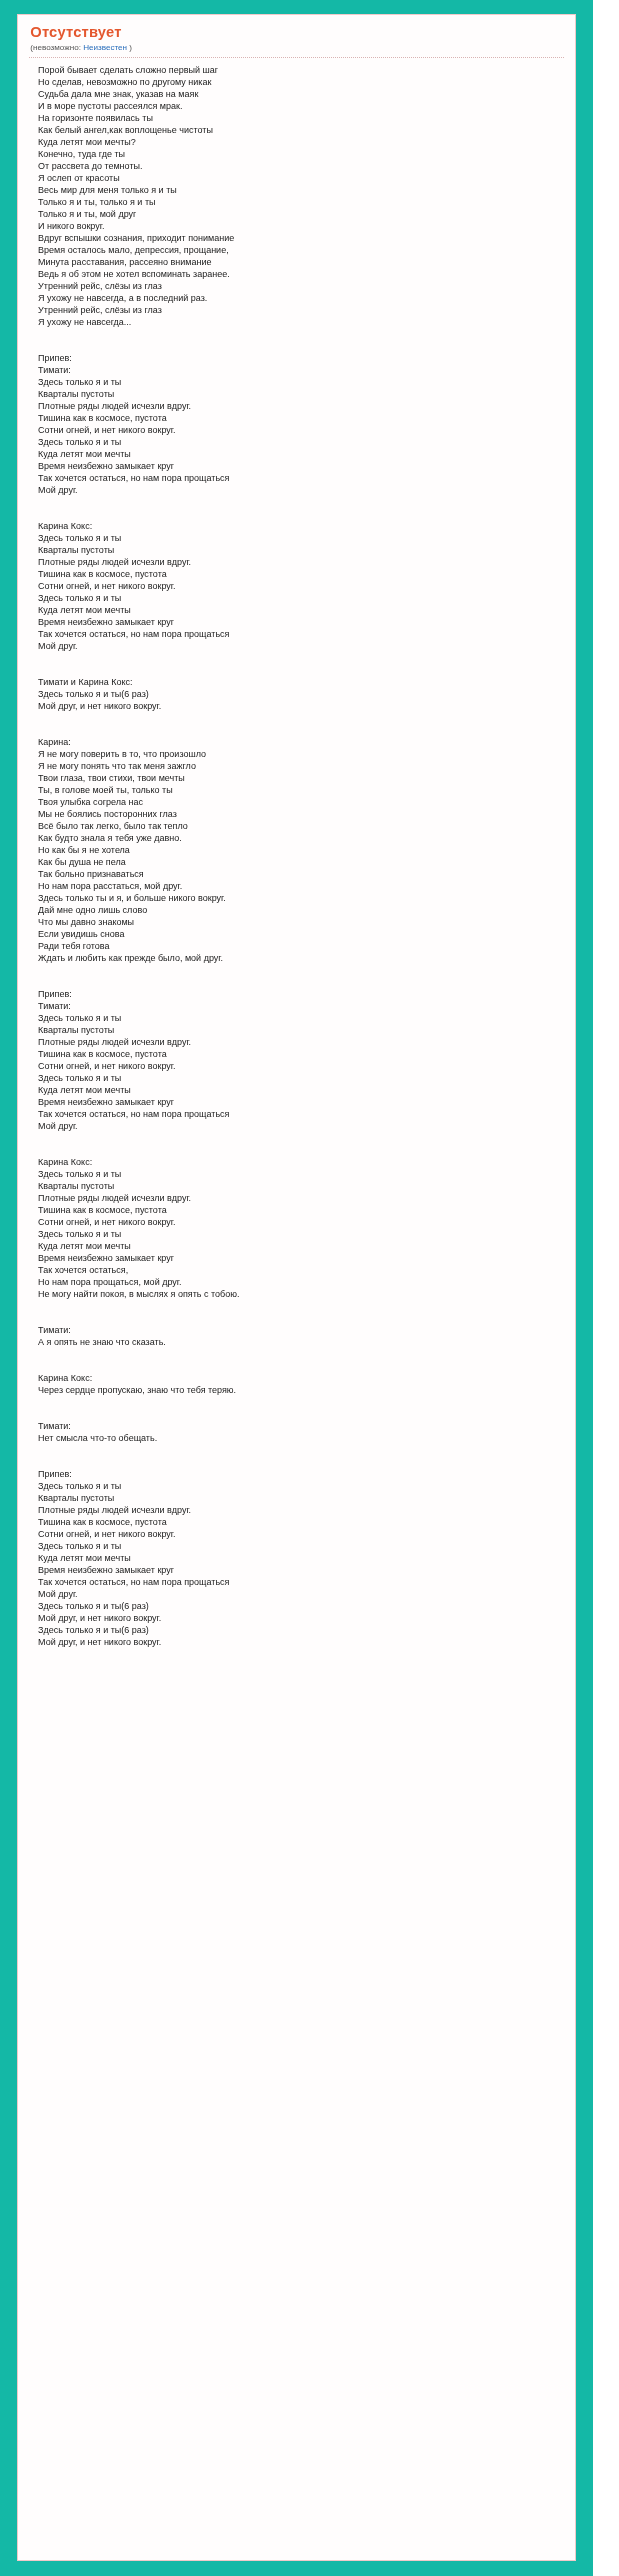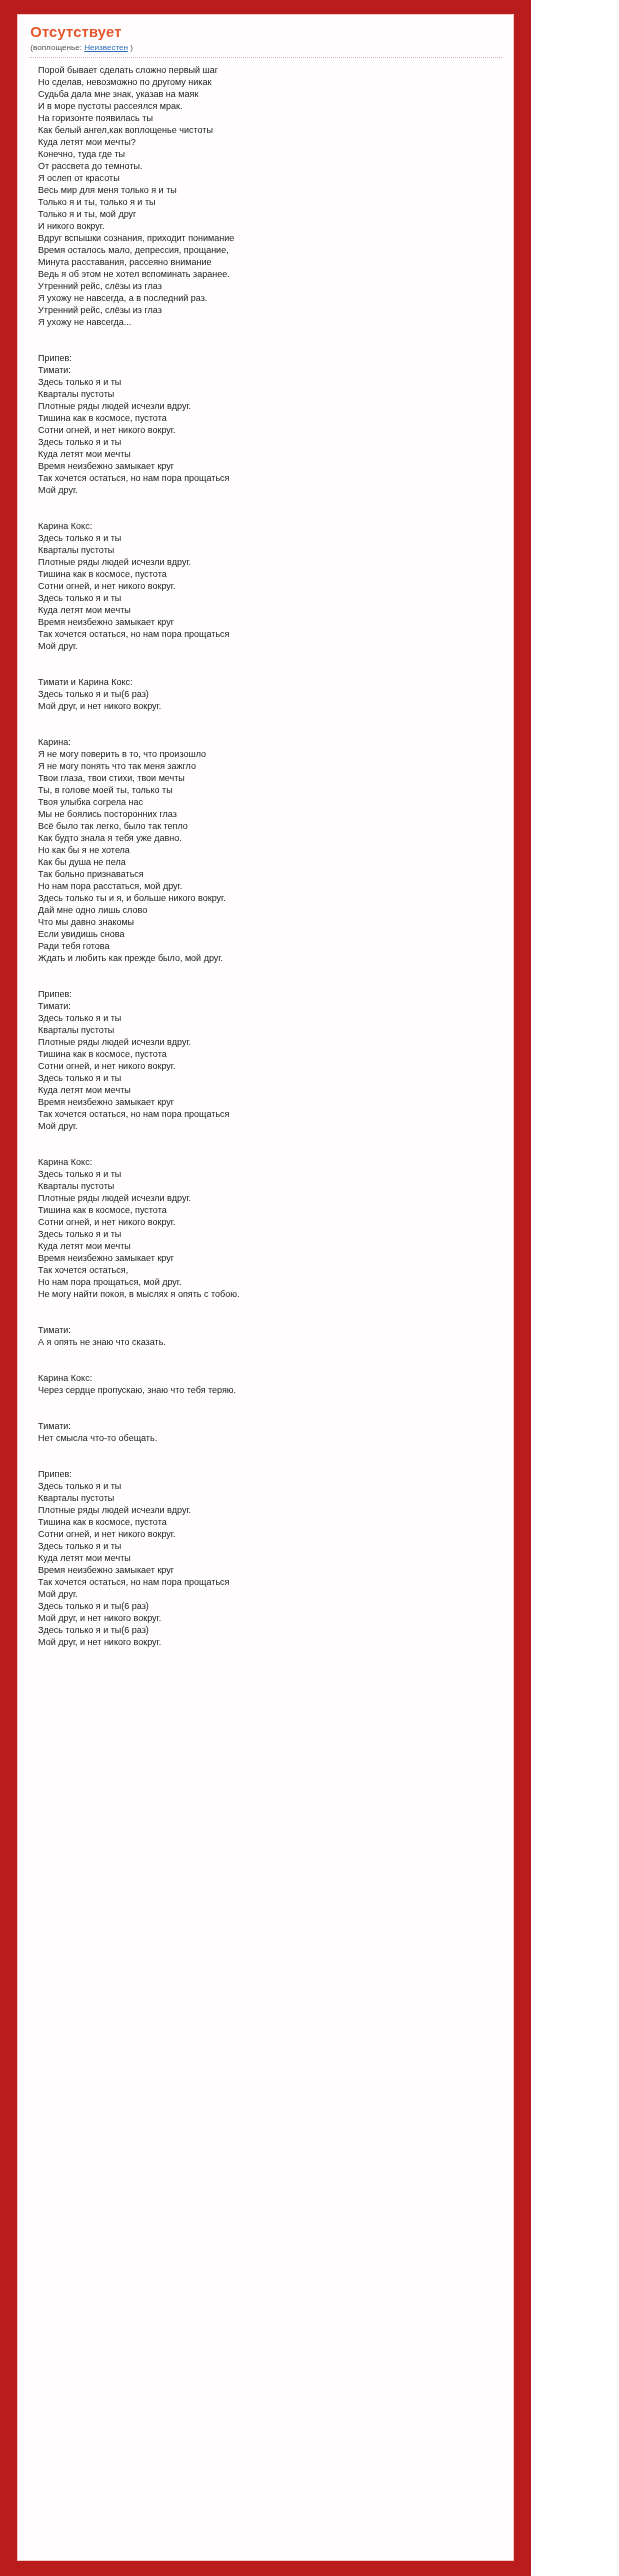--- a/index.html
+++ b/index.html
@@ -6,25 +6,25 @@
     margin: 0;
     padding: 0;
     background: #ffffff;
   }
   body {
     width: 619px;
     min-height: 2576px;
     font-family: "Liberation Sans", sans-serif;
   }
   .page {
-    width: 531px;
+    width: 593px;
     min-height: 2576px;
     box-sizing: border-box;
     padding: 14px 17px 15.5px 17px;
-    background: #b91c1c;
+    background: #14b8a6;
   }
   .card {
     border: 0.8px solid #f0c9c9;
     background: #fffdfd;
     box-sizing: border-box;
     padding: 7.7px 10.8px 14px 10.8px;
     min-height: 2547px;
   }
   .song-title {
     color: #e4572e;
@@ -33,21 +33,20 @@
     letter-spacing: 0.2px;
     margin: 1.5px 0 3.1px 1.5px;
   }
   .artist-line {
     font-size: 8.1px;
     color: #555555;
     margin: 0 0 4.6px 1.5px;
   }
   .artist-line .artist-name {
     color: #2a6ebb;
-    text-decoration: underline;
     cursor: pointer;
   }
   .divider {
     border: 0;
     border-top: 0.8px dotted #d9b3b3;
     margin: 3.1px 0 6.2px 0;
   }
   .lyrics {
     font-size: 9px;
     line-height: 12px;
@@ -59,21 +58,21 @@
 </style>
 </head>
 <body>
 
 <div class="page">
   <div class="card">
 
     <div class="song-title">Отсутствует</div>
 
     <div class="artist-line">
-      <span>(воплощенье:</span>
+      <span>(невозможно:</span>
       <span class="artist-name">Неизвестен</span>
       <span>)</span>
     </div>
 
     <hr class="divider">
 
     <div class="lyrics">Порой бывает сделать сложно первый шаг
 Но сделав, невозможно по другому никак
 Судьба дала мне знак, указав на маяк
 И в море пустоты рассеялся мрак.

